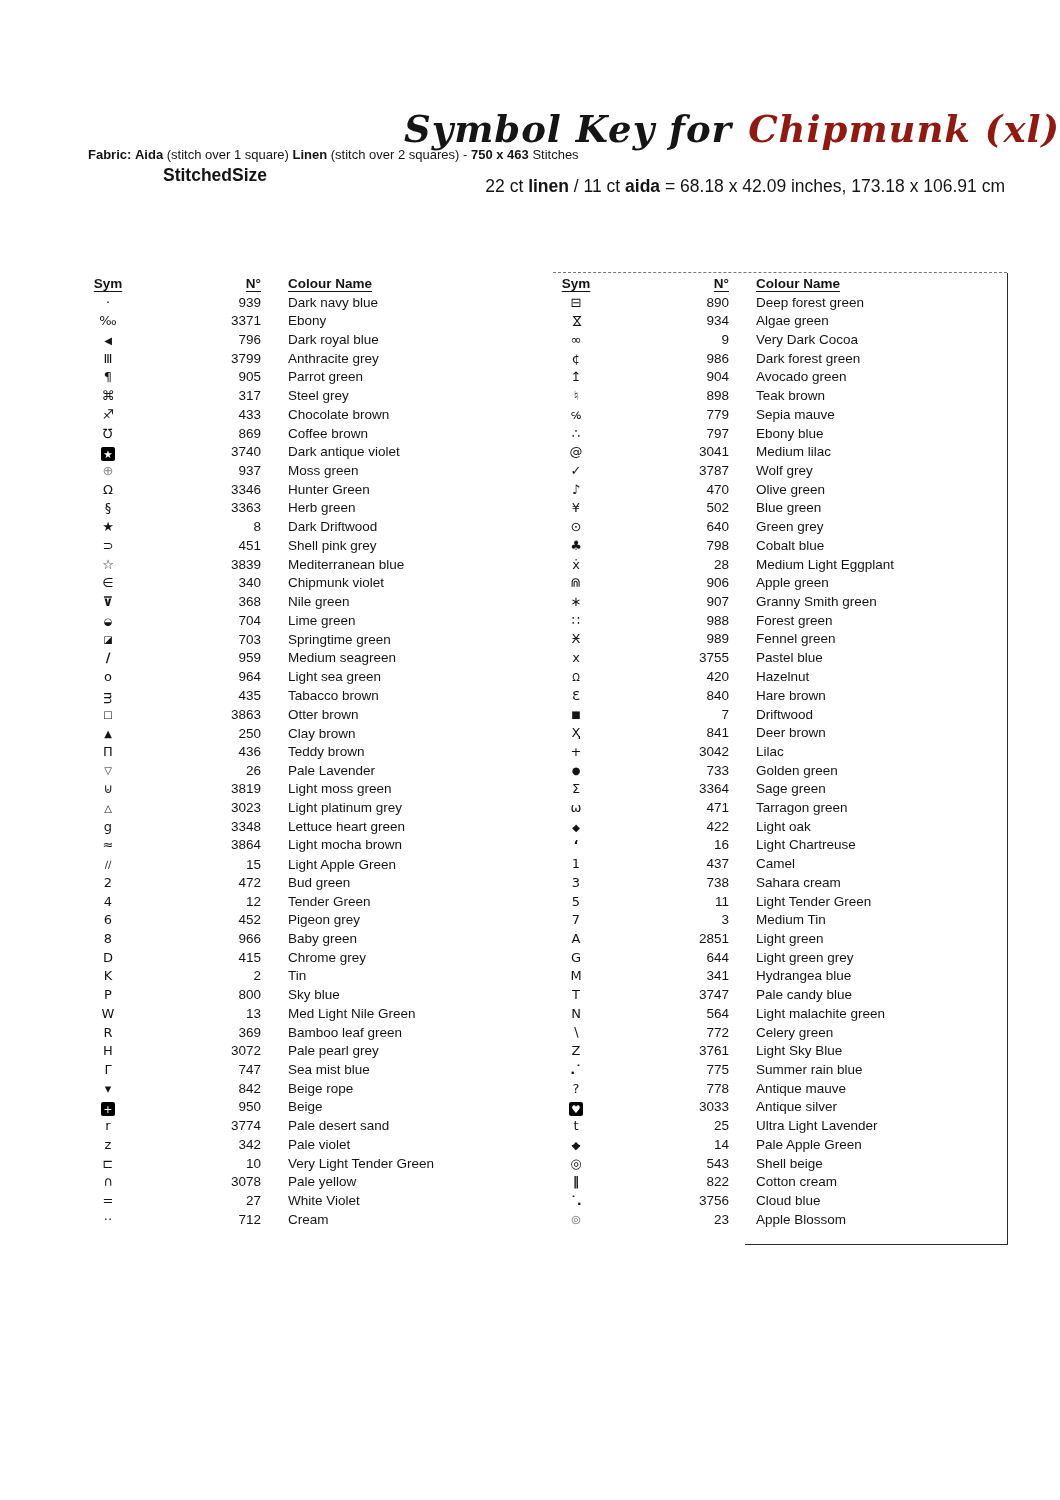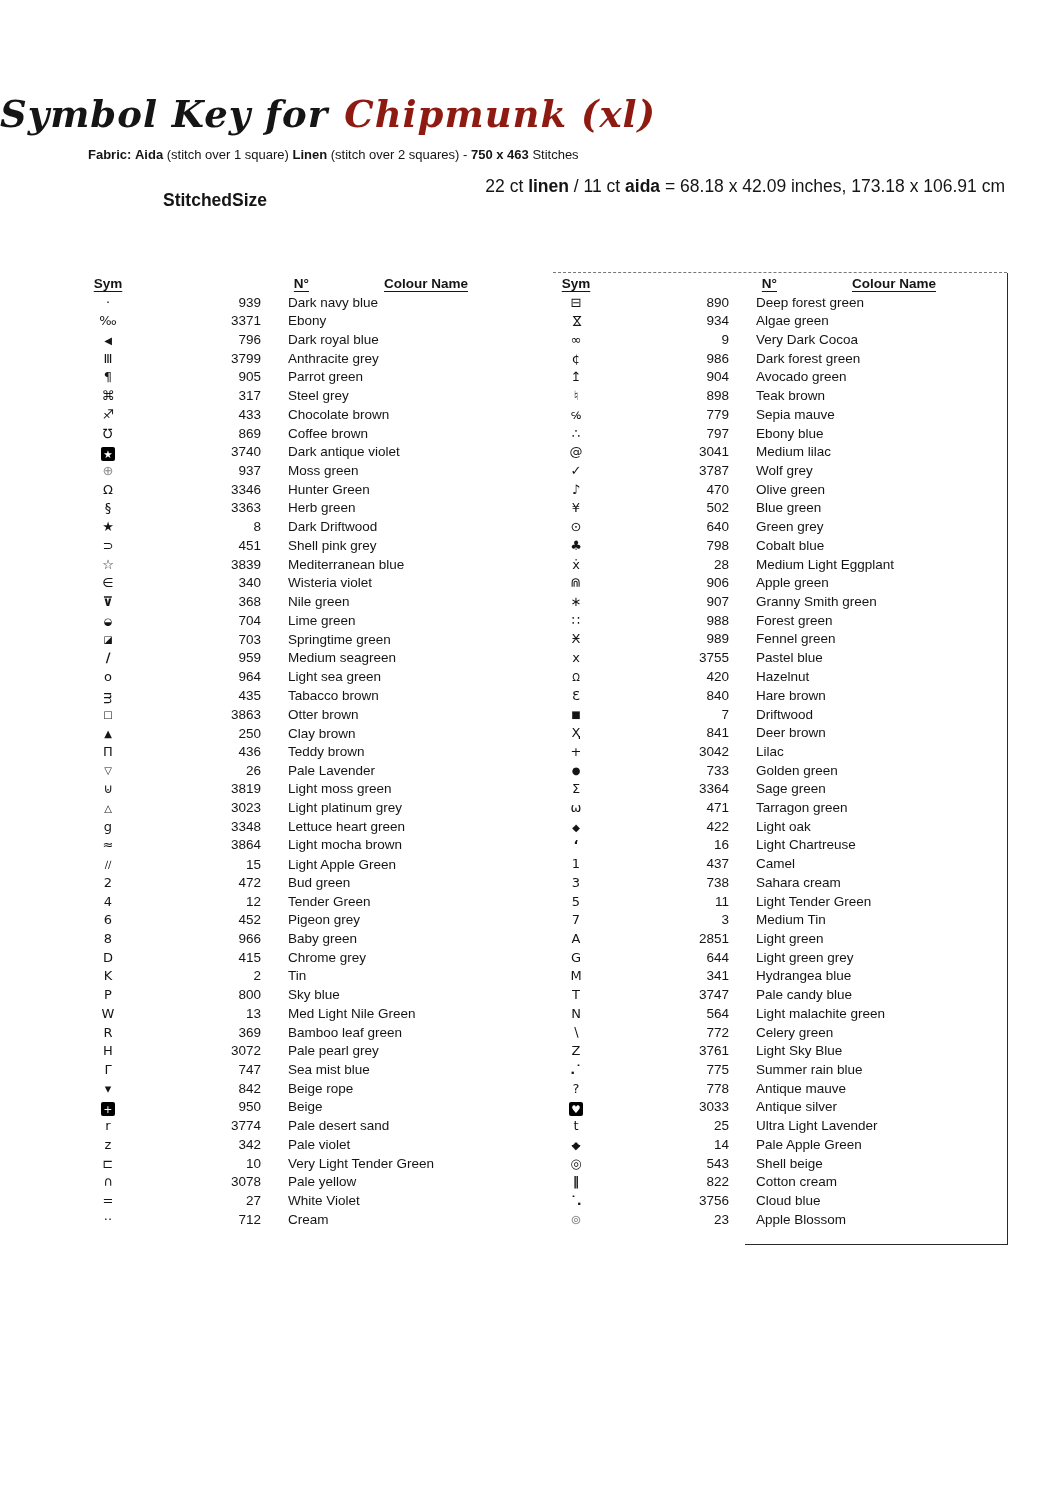--- a/index.html
+++ b/index.html
@@ -1,32 +1,32 @@
 <!DOCTYPE html>
 <html><head>
 <meta charset="utf-8">
 <style>
   html,body{margin:0;padding:0;background:#e8e8e8;}
   .page{position:relative;width:1060px;height:1500px;background:#ffffff;margin:0 auto;
         font-family:"Liberation Sans",sans-serif;color:#151515;overflow:hidden;}
 
-  .title{position:absolute;top:92px;left:0;width:100%;text-align:left;
+  .title{position:absolute;top:107px;left:0;width:100%;text-align:right;
          font-family:"DejaVu Serif",serif;font-style:italic;font-weight:bold;
          font-size:37px;letter-spacing:1px;white-space:nowrap;}
   .title .t-name{margin-left:16px;}
 
   .fabric{position:absolute;top:147px;left:88px;font-size:13px;white-space:nowrap;}
-  .stitched{position:absolute;top:190px;left:163px;font-size:17.5px;font-weight:bold;white-space:nowrap;}
+  .stitched{position:absolute;top:165px;left:163px;font-size:17.5px;font-weight:bold;white-space:nowrap;}
   .sizes{position:absolute;top:173px;right:55px;text-align:left;font-size:17.5px;line-height:26px;white-space:nowrap;}
 
   .key{position:absolute;top:274px;width:450px;font-size:13.5px;}
   .key.left{left:85px;}
   .key.right{left:553px;}
   .krow{display:grid;grid-template-columns:46px 130px auto;height:18.72px;line-height:18.72px;align-items:center;}
-  .khead{font-weight:bold;height:19.5px;line-height:19.5px;gap:48px;}
+  .khead{font-weight:bold;height:19.5px;line-height:19.5px;}
   .khead .hd{text-decoration:underline;text-underline-offset:3px;}
   .c-sym{text-align:center;font-family:"DejaVu Sans",sans-serif;font-size:13px;}
   .c-no{text-align:right;}
   .c-name{padding-left:27px;text-align:left;white-space:nowrap;}
   .khead .c-sym{font-family:"Liberation Sans",sans-serif;font-size:13.5px;}
 
   .v-inv{display:inline-block;background:#000;color:#fff;width:14px;height:14px;line-height:14px;
          font-size:10.5px;border-radius:2px;vertical-align:-2px;}
   .v-light{color:#8a8a8a;}
   .v-strike{text-decoration:line-through;font-size:11px;}
@@ -133,21 +133,21 @@
           <span class="c-name">Shell pink grey</span>
         </div>
         <div class="krow">
           <span class="c-sym"><span>☆</span></span>
           <span class="c-no">3839</span>
           <span class="c-name">Mediterranean blue</span>
         </div>
         <div class="krow">
           <span class="c-sym"><span>∈</span></span>
           <span class="c-no">340</span>
-          <span class="c-name">Wisteria violet</span>
+          <span class="c-name">Chipmunk violet</span>
         </div>
         <div class="krow">
           <span class="c-sym"><span class="v-bold">⊽</span></span>
           <span class="c-no">368</span>
           <span class="c-name">Nile green</span>
         </div>
         <div class="krow">
           <span class="c-sym"><span class="v-small">◒</span></span>
           <span class="c-no">704</span>
           <span class="c-name">Lime green</span>

